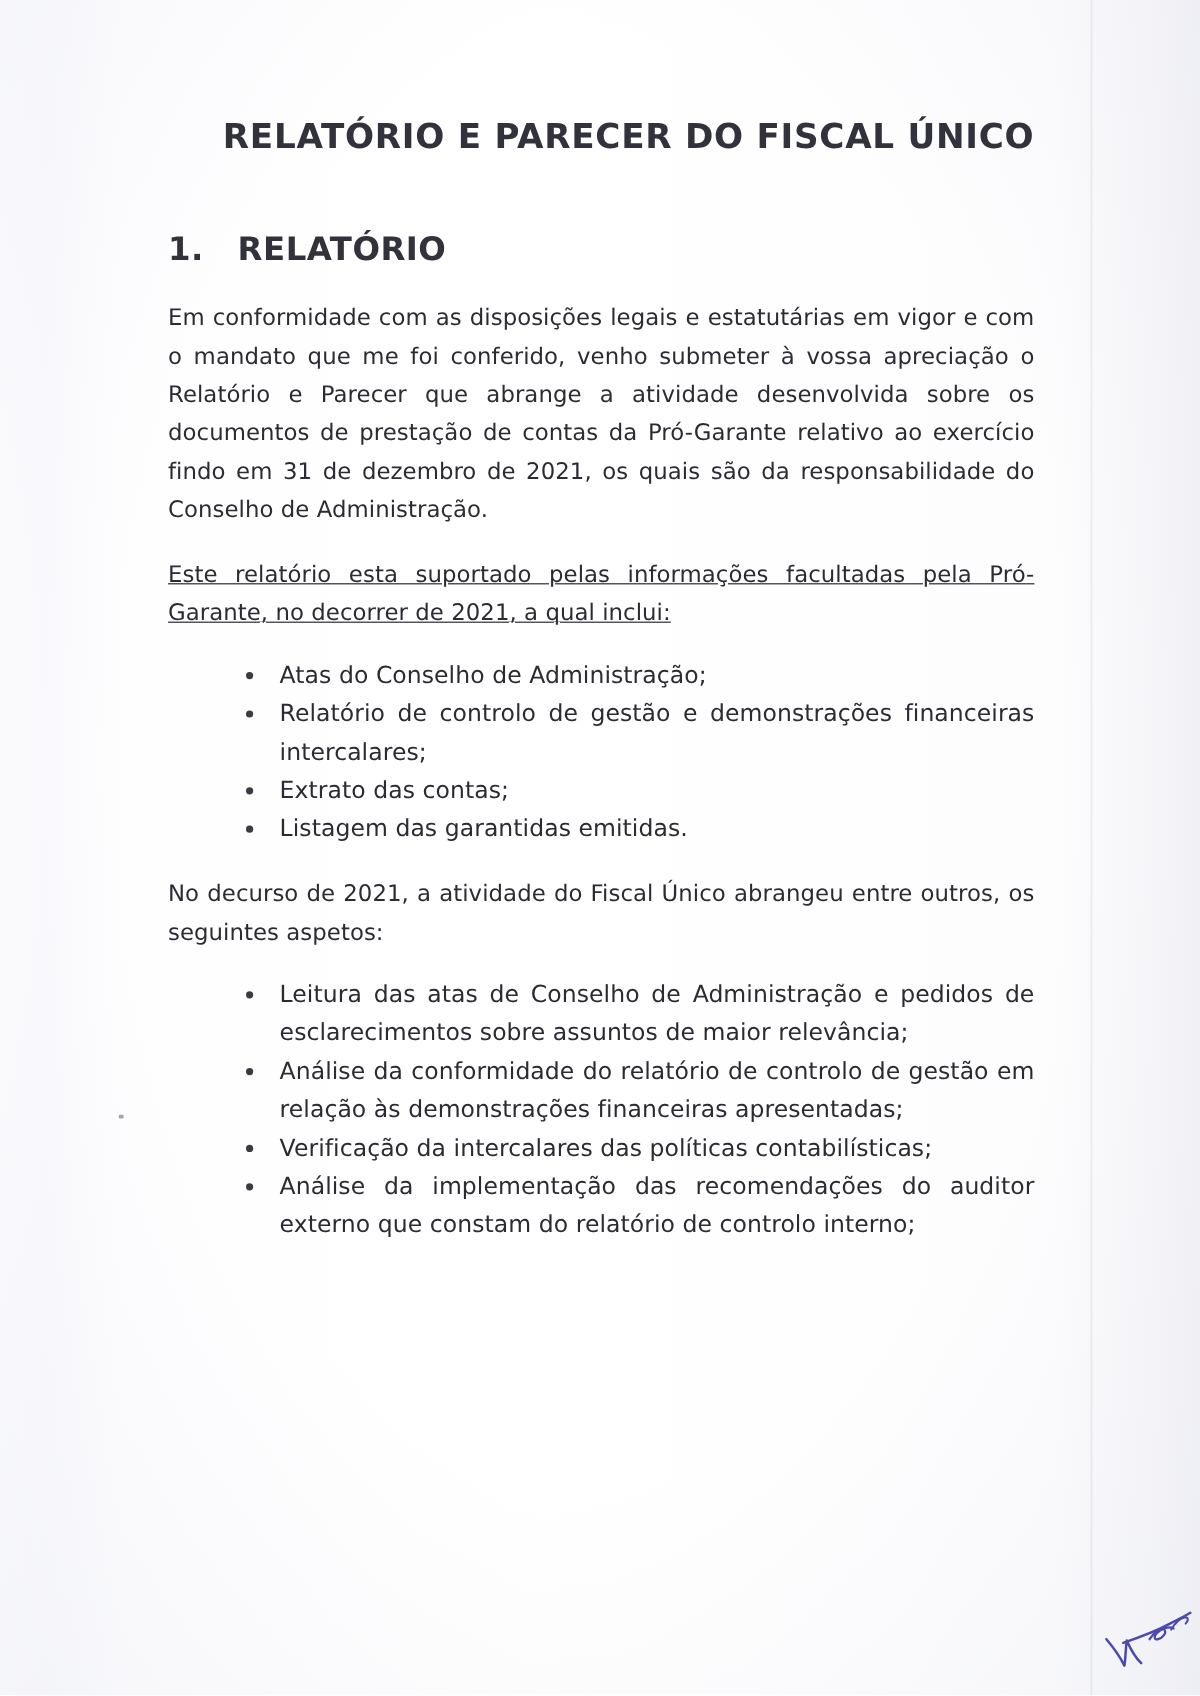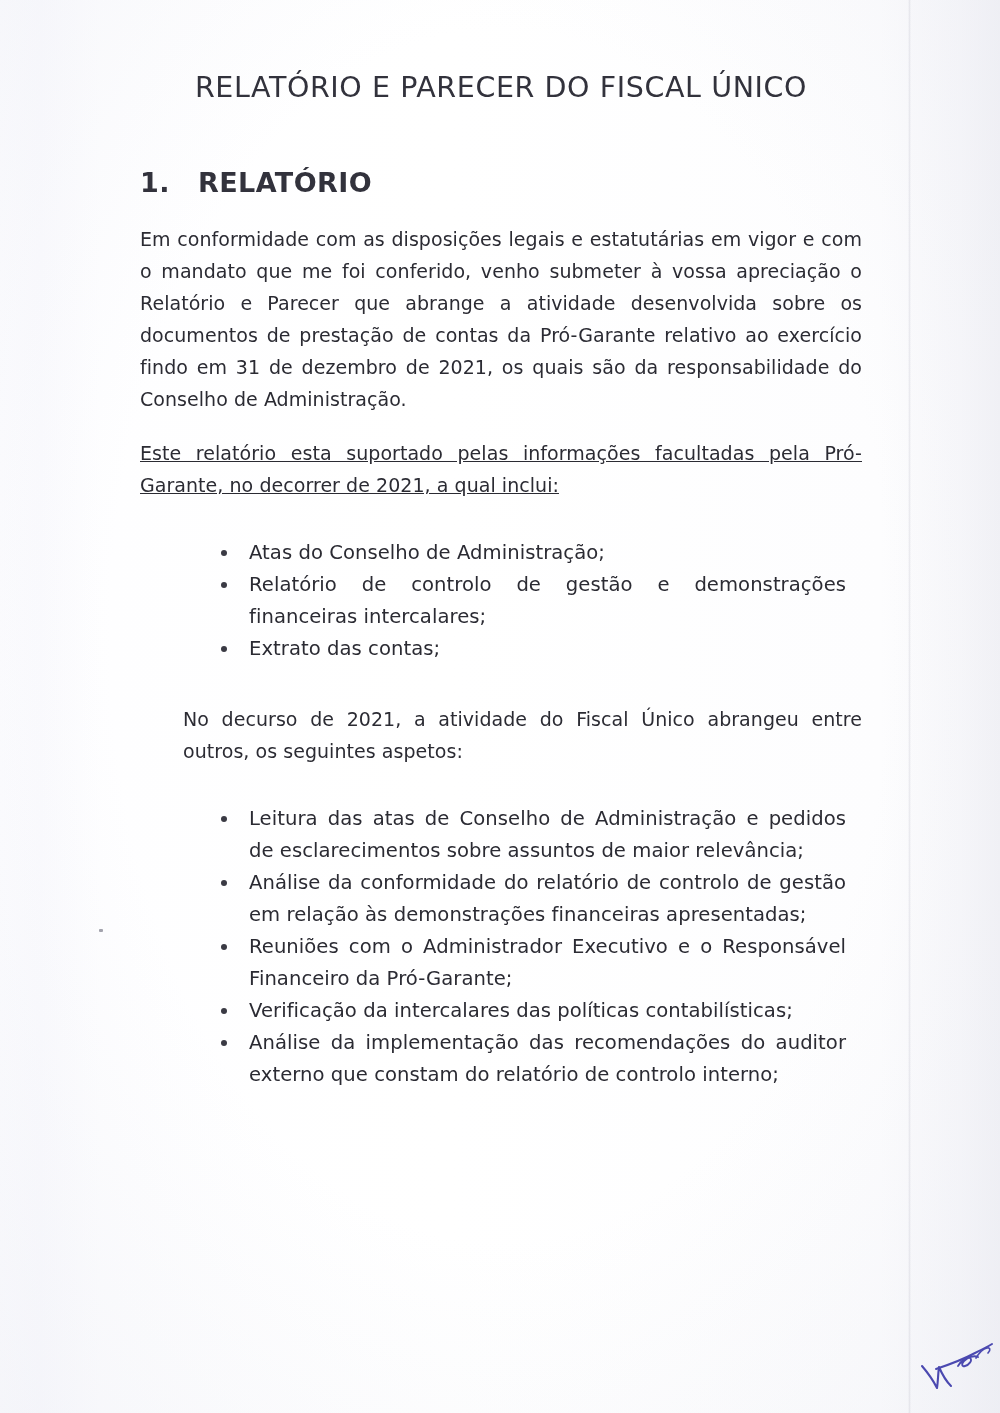--- a/index.html
+++ b/index.html
@@ -58,24 +58,24 @@
 
   .content {
     position: absolute;
     left: 140px;
     top: 0;
     width: 722px;   
   }
 
   .doc-title {
     margin: 0;
-    padding-top: 72px;
-    text-align: center;
+    padding-top: 98px;
+    text-align: right;
     font-size: 28.5px;
-    font-weight: 400;
+    font-weight: 700;
     letter-spacing: 0.6px;
     line-height: 1.15;
     color: #32323c;
   }
 
   .section-heading {
     margin: 0;
     padding-top: 63px;
     font-size: 27px;
     font-weight: 700;
@@ -94,25 +94,25 @@
   p.body {
     margin: 0;
     text-align: justify;
     text-justify: inter-word;
     font-size: 19px;
     line-height: 32px;
     letter-spacing: 0.05px;
   }
   p.p1 { padding-top: 26px; }
   p.p2 { padding-top: 22px; text-decoration: underline; }
-  p.p3 { padding-top: 22px; margin-left: 43px; }
+  p.p3 { padding-top: 22px; }
 
   ul.bullets {
     list-style: none;
-    margin: 16px;
+    margin: 0;
     padding: 0;
   }
   ul.list-1 { padding-top: 20px; }
   ul.list-2 { padding-top: 20px; }
 
   ul.bullets > li {
     position: relative;
     padding-left: 93px;   
     font-size: 19.6px;
     line-height: 32px;
@@ -159,28 +159,28 @@
     </h2>
 
     <p class="body p1">Em conformidade com as disposições legais e estatutárias em vigor e com o mandato que me foi conferido, venho submeter à vossa apreciação o Relatório e Parecer que abrange a atividade desenvolvida sobre os documentos de prestação de contas da Pró-Garante relativo ao exercício findo em 31 de dezembro de 2021, os quais são da responsabilidade do Conselho de Administração.</p>
 
     <p class="body p2">Este relatório esta suportado pelas informações facultadas pela Pró-Garante, no decorrer de 2021, a qual inclui:</p>
 
     <ul class="bullets list-1">
       <li>Atas do Conselho de Administração;</li>
       <li>Relatório de controlo de gestão e demonstrações financeiras intercalares;</li>
       <li>Extrato das contas;</li>
+      <li>Listagem das garantidas emitidas.</li>
     </ul>
 
     <p class="body p3">No decurso de 2021, a atividade do Fiscal Único abrangeu entre outros, os seguintes aspetos:</p>
 
     <ul class="bullets list-2">
       <li>Leitura das atas de Conselho de Administração e pedidos de esclarecimentos sobre assuntos de maior relevância;</li>
       <li>Análise da conformidade do relatório de controlo de gestão em relação às demonstrações financeiras apresentadas;</li>
-      <li>Reuniões com o Administrador Executivo e o Responsável Financeiro da Pró-Garante;</li>
       <li>Verificação da intercalares das políticas contabilísticas;</li>
       <li>Análise da implementação das recomendações do auditor externo que constam do relatório de controlo interno;</li>
     </ul>
 
   </div>
 
   <div class="signature">
     <svg viewBox="0 0 78 62" xmlns="http://www.w3.org/2000/svg" aria-hidden="true">
       <g fill="none" stroke="#4b49b0" stroke-linecap="round" stroke-linejoin="round">
         <path d="M4 30 C10 37, 15 44, 19 52 C20 46, 20 38, 21 31 C24 38, 28 45, 33 50" stroke-width="2.1"></path>

